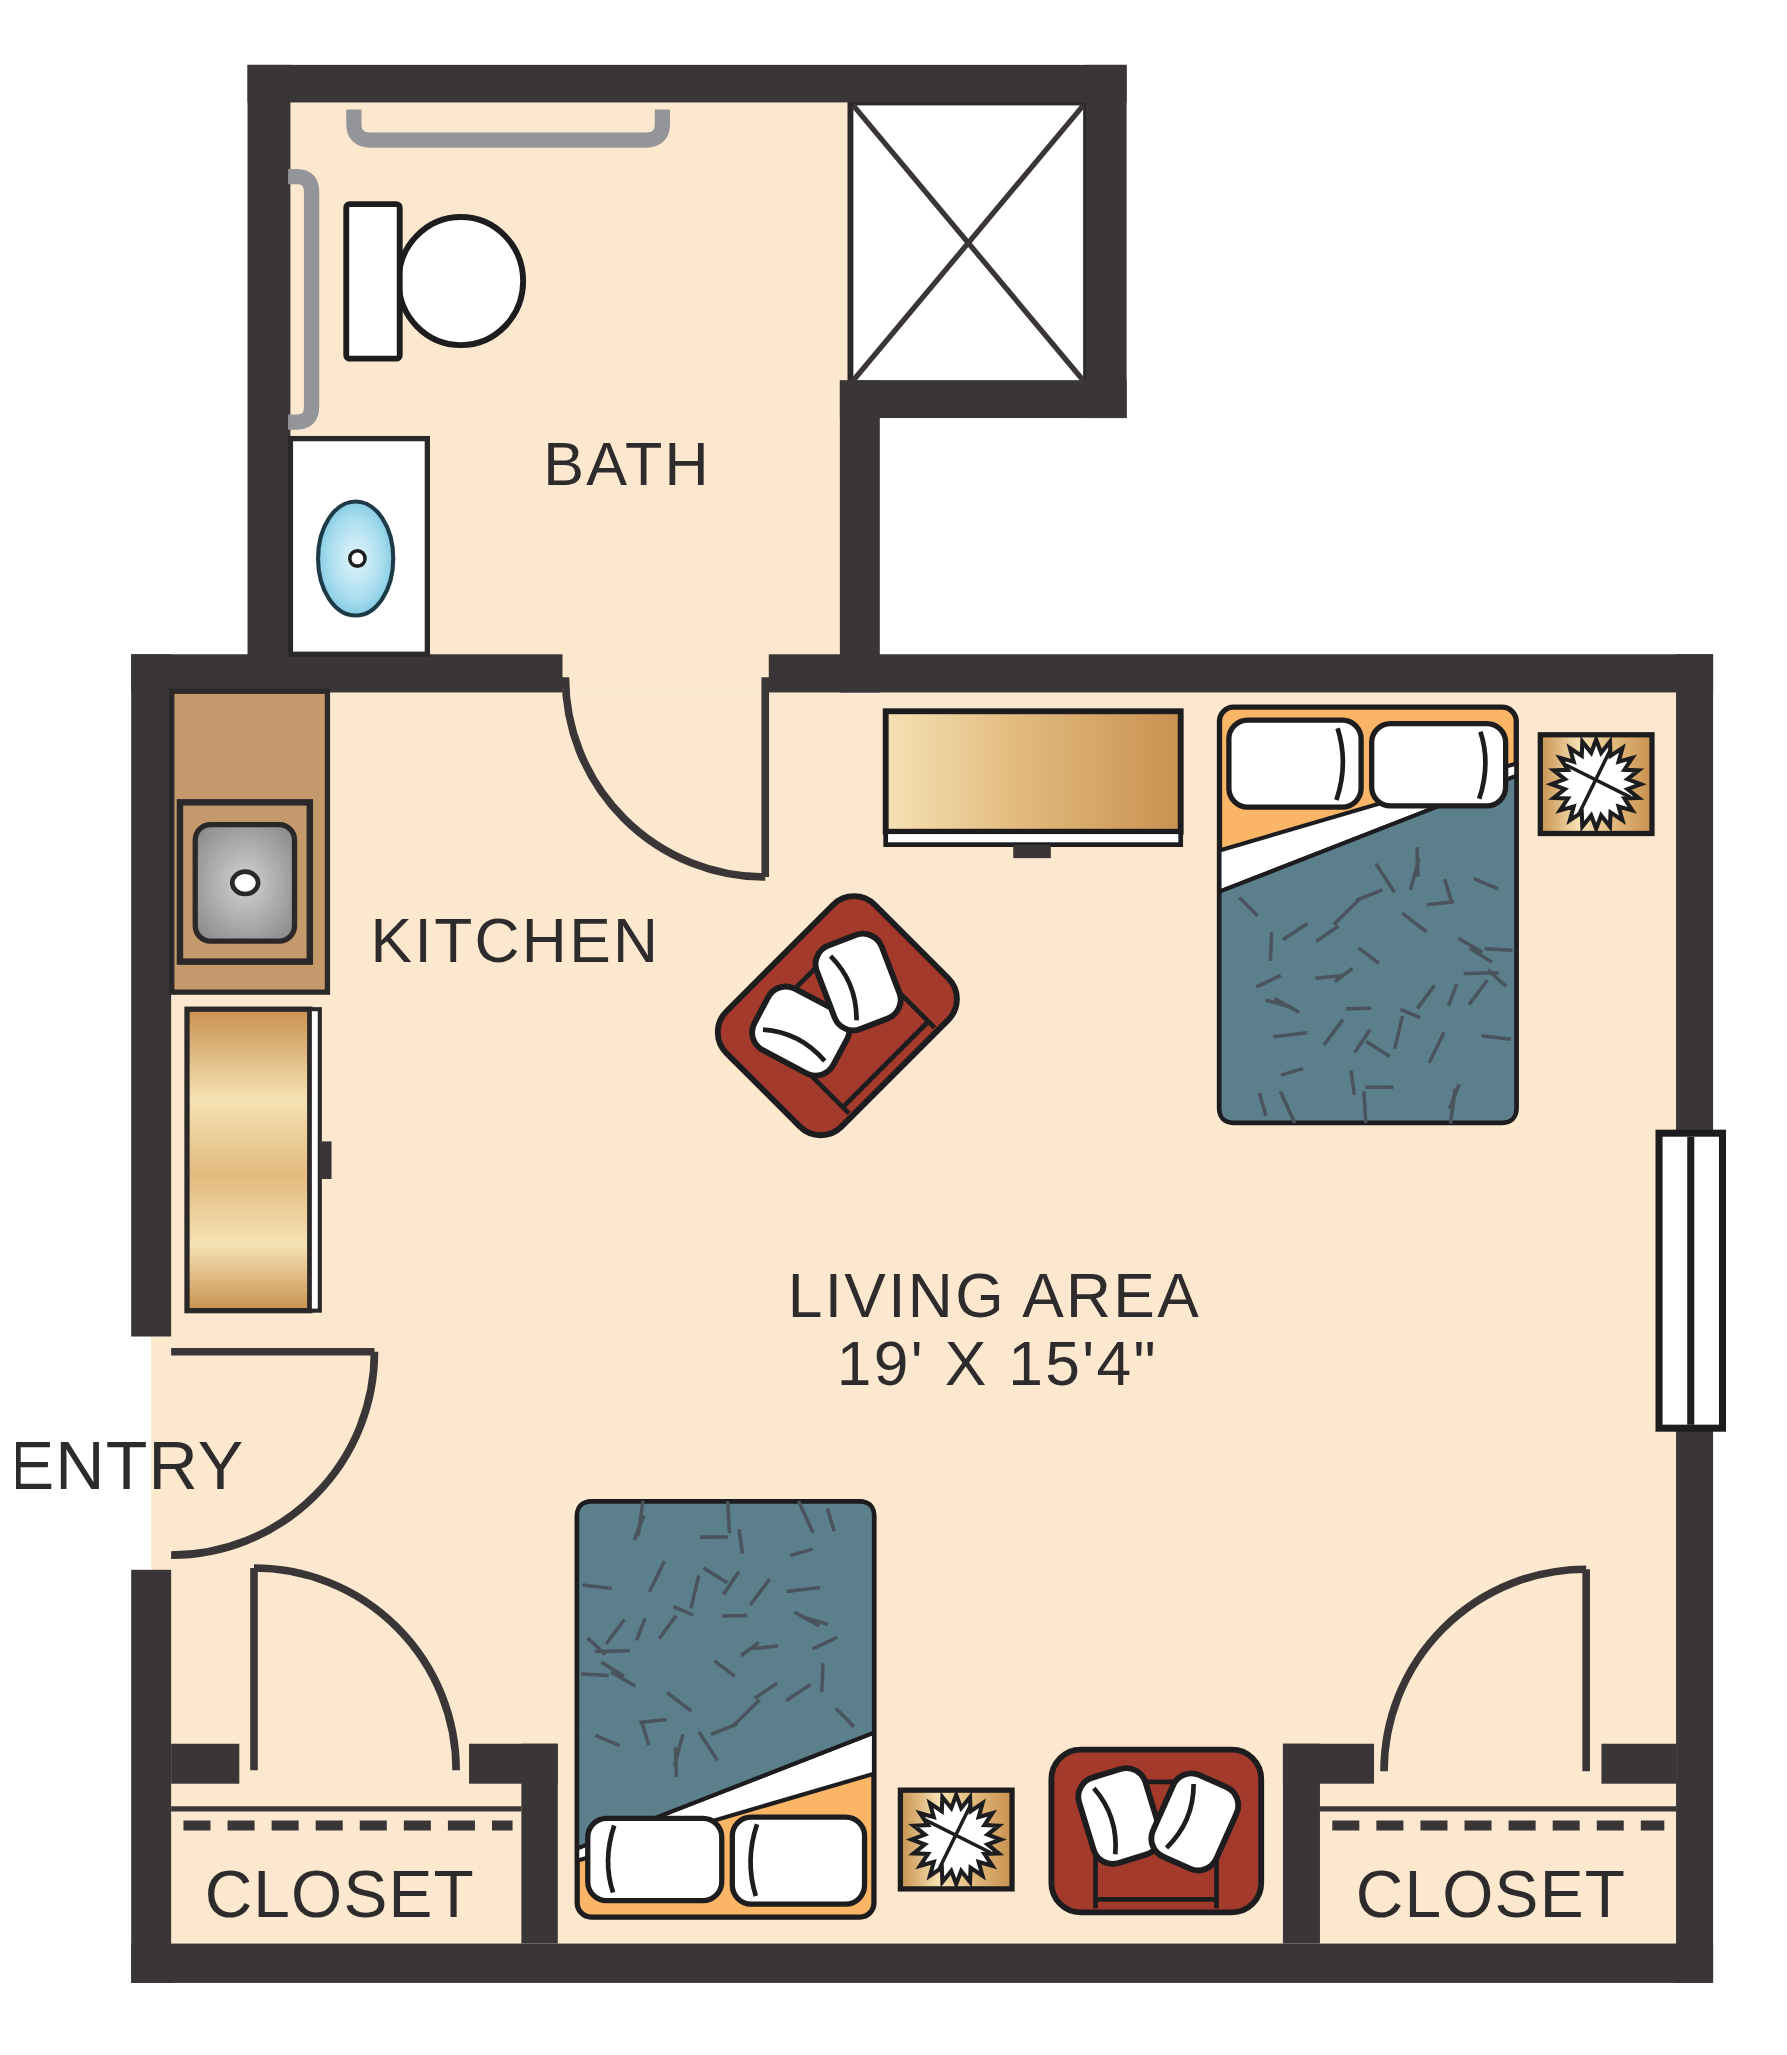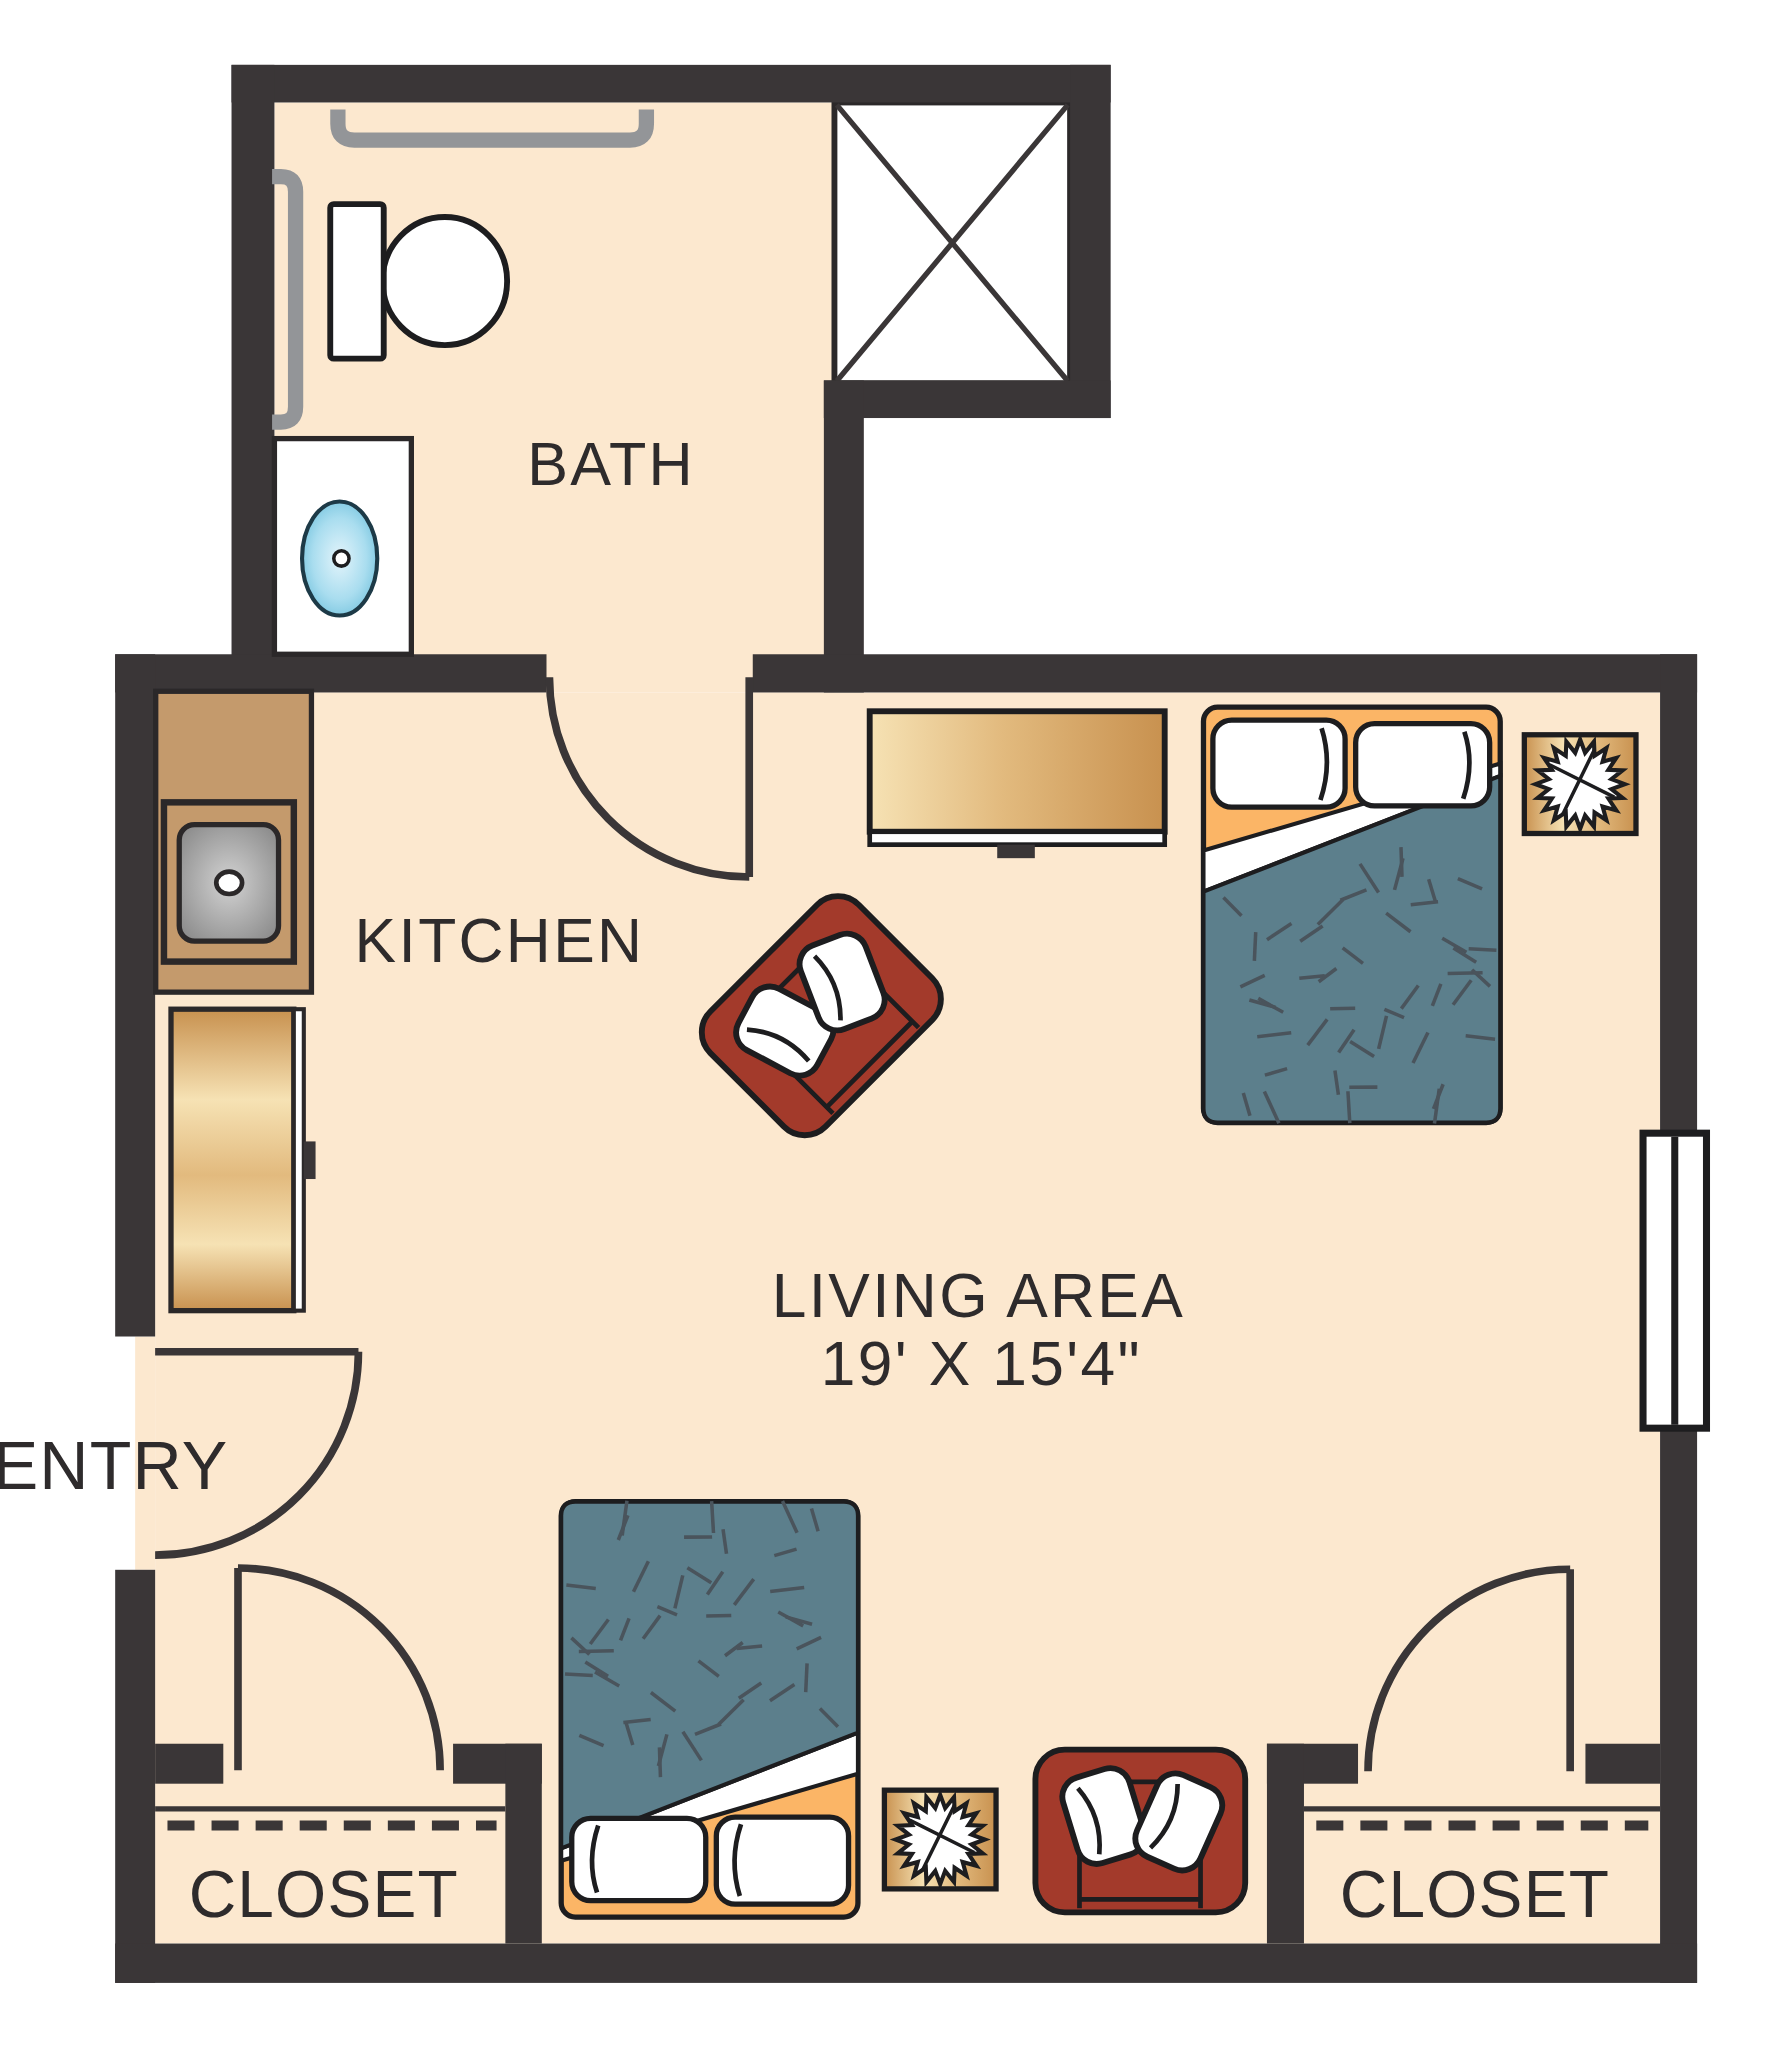--- a/index.html
+++ b/index.html
@@ -2,21 +2,21 @@
 <html style="--wall: #3a3637; --floor: #fce8cf; --outline: #1d1d1f; --blanket: #5c7f8c; --dash: #4a545c; --mattress: #fbb566; --chair: #a33a2b; --counter: #c49a6c; --grab: #939598; --text: #2e2b2c; --wood-l: #f6e2b4; --wood-m: #e2ba7e; --wood-d: #c8914f;font-size:9.4px"><head>
 <meta charset="utf-8">
 <style>
   :root{
     --wall:#3a3637; --floor:#fce8cf; --outline:#1d1d1f; --thin:#2b2829;
     --blanket:#5c7f8c; --dash:#4a545c; --mattress:#fbb566; --chair:#a33a2b;
     --counter:#c49a6c; --grab:#939598; --text:#2e2b2c;
     --wood-l:#f6e2b4; --wood-m:#e2ba7e; --wood-d:#c8914f;
   }
   html,body{margin:0;padding:0;background:#ffffff;}
-  .stage{width:1689px;height:2056px;position:relative;background:#fff;}
+  .stage{width:1689px;height:2056px;position:relative;background:#fff;margin-left:16px;}
   svg{display:block;}
   text{font-family:"Liberation Sans","DejaVu Sans",sans-serif;fill:var(--text);}
   .room-label{font-size:106px;letter-spacing:4px;}
   .room-label.small{font-size:104px;}
   .closet-label{font-size:112px;letter-spacing:2px;}
   .entry-label{font-size:116px;letter-spacing:2px;}
   .wall{fill:var(--wall);}
   .floor{fill:var(--floor);}
   .doorline{stroke:var(--wall);stroke-width:13;fill:none;}
 </style>

